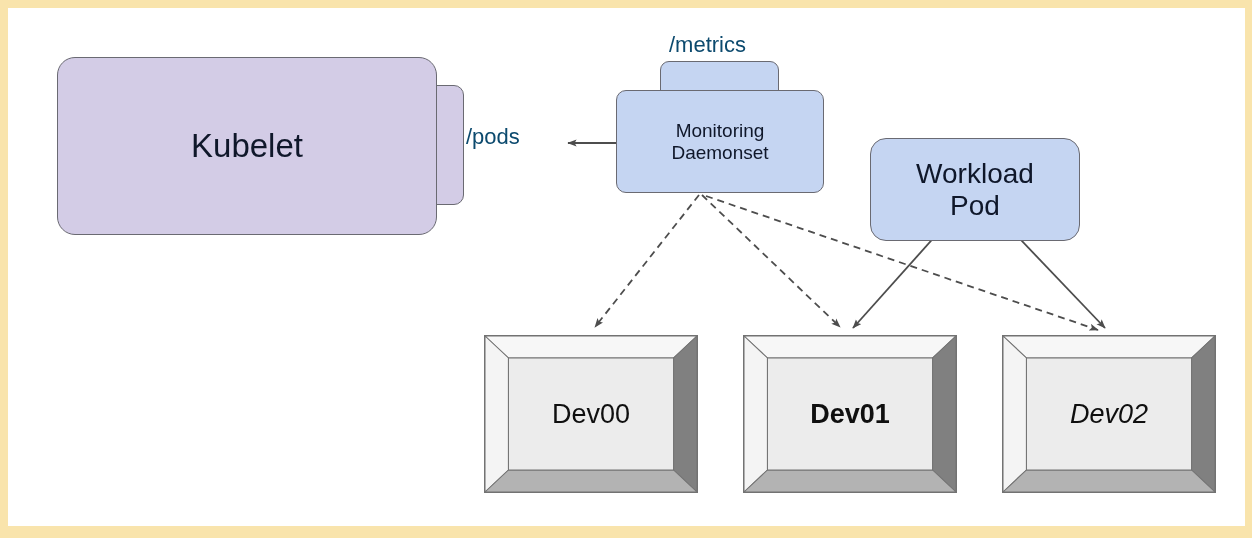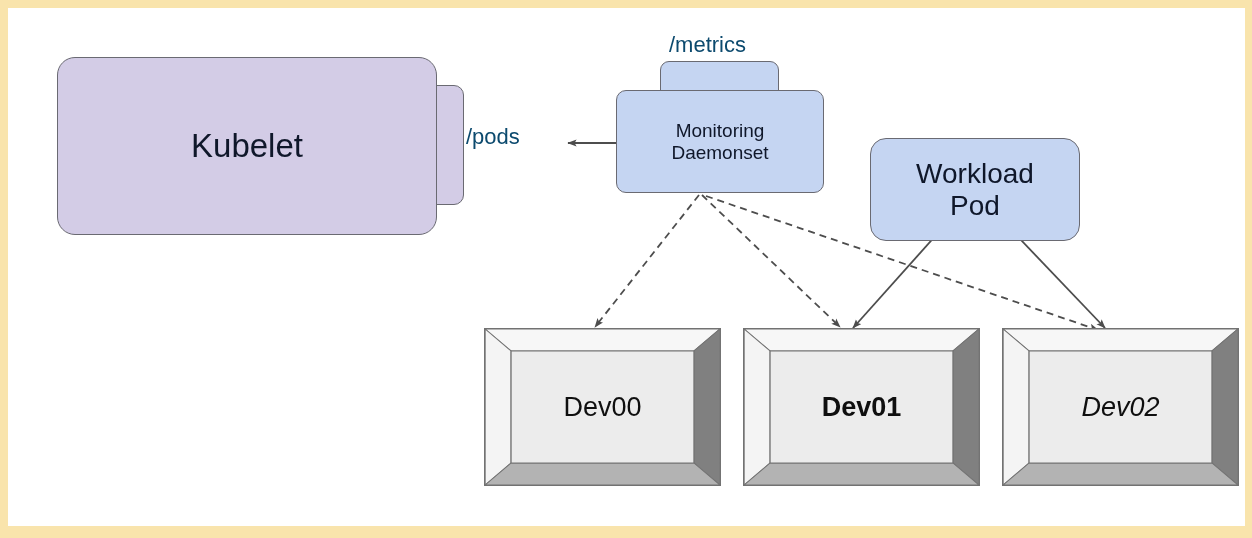--- a/index.html
+++ b/index.html
@@ -101,23 +101,23 @@
     color: #0c4a6e;
     font-size: 22px;
     white-space: nowrap;
   }
   .lbl-pods { left: 466px; top: 124px; }
   .lbl-metrics { left: 669px; top: 32px; }
 
   
   .device {
     position: absolute;
-    width: 237px;
+    width: 214px;
     height: 158px;
-    top: 328px;
+    top: 335px;
   }
   .device .outline {
     position: absolute;
     left: 0; top: 0; right: 0; bottom: 0;
     border: 1.4px solid #737373;
     box-sizing: border-box;
     background: #f0f0f0;
   }
   .device .bev {
     position: absolute;

